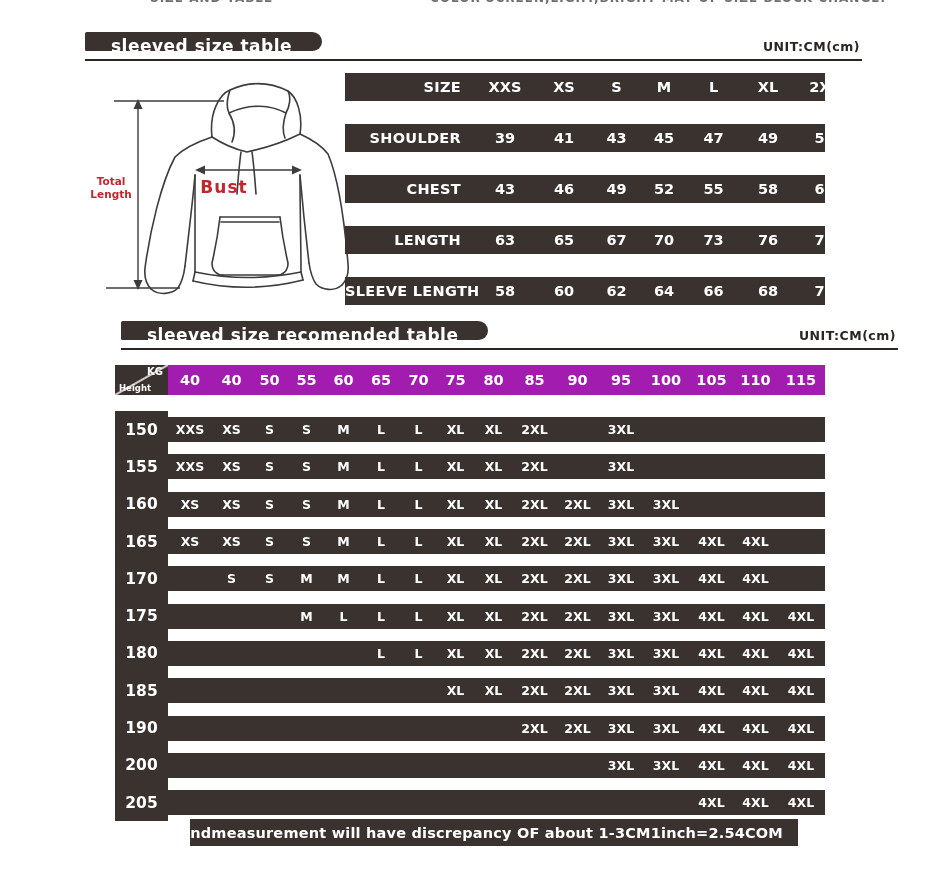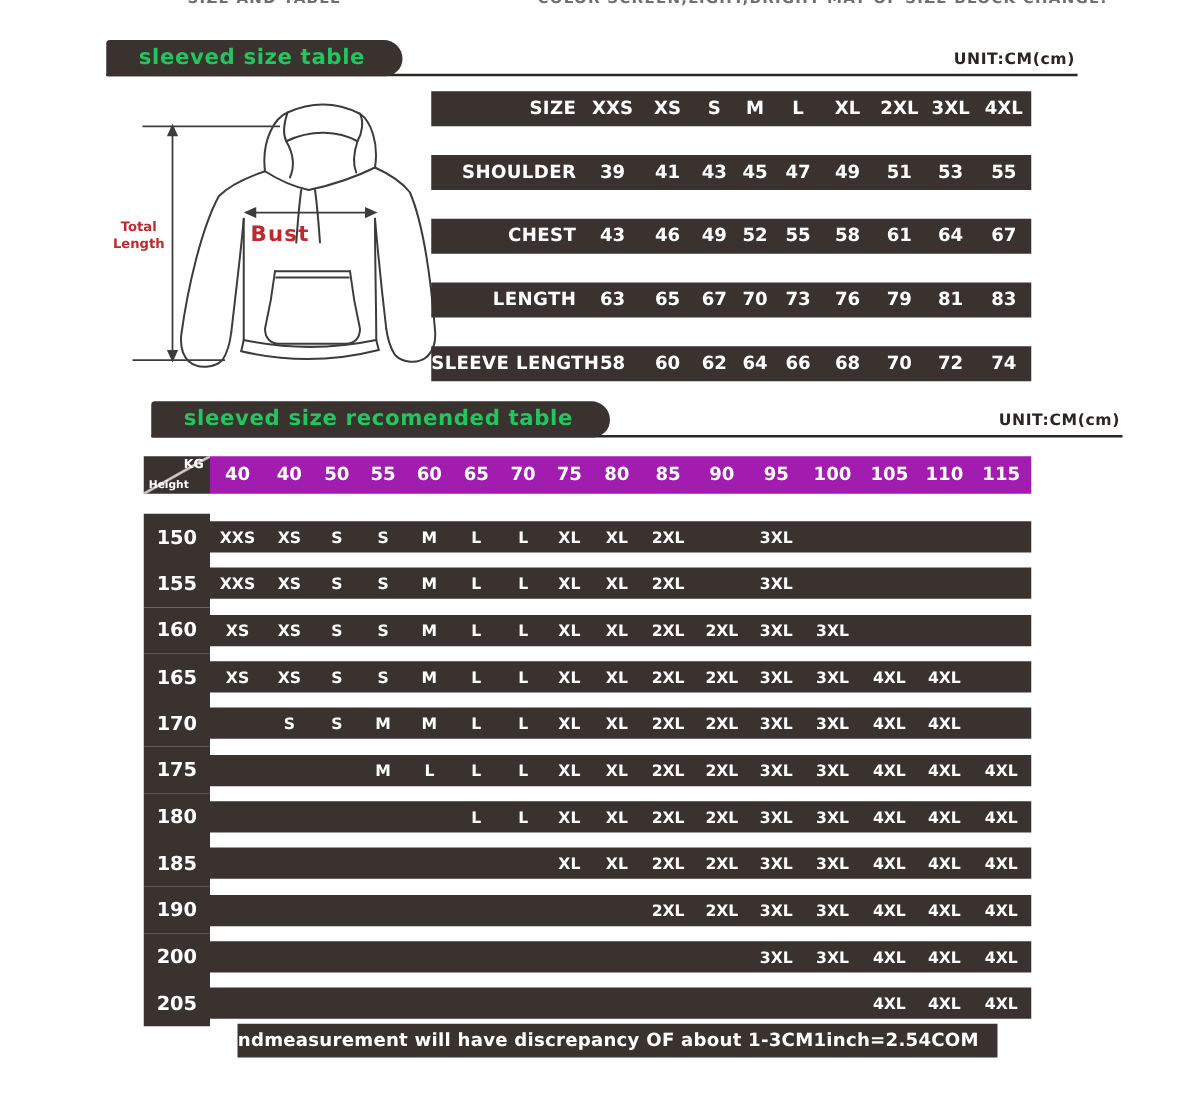--- a/index.html
+++ b/index.html
@@ -9,31 +9,31 @@
 
   
   .top-crop { position: absolute; top: 0; left: 0; width: 100%; height: 6px; overflow: hidden; }
   .top-crop span { position: absolute; top: -9px; font-size: 12px; font-weight: bold; color: #6f6f6f; letter-spacing: 1px; white-space: nowrap; }
   .tc-left { left: 150px; }
   .tc-right { left: 430px; }
 
   
   .sec-header { position: absolute; left: 85px; width: 777px; height: 30px; }
   .sec-rule { position: absolute; left: 0; top: 27px; width: 100%; height: 2px; background: #2b2523; }
-  .sec-tab { position: absolute; left: 0; top: 0; height: 29px; line-height: 29px;
-             background: #3a322f; color: #22c55e; font-size: 17px; font-weight: bold;
+  .sec-tab { position: absolute; left: 0; top: 0; height: 19px; line-height: 29px;
+             background: #3a322f; color: #ffffff; font-size: 17px; font-weight: bold;
              padding: 0 30px 0 26px; border-radius: 3px 16px 15px 2px; letter-spacing: .5px; white-space: nowrap; }
   .sec-unit { position: absolute; right: 2px; top: 7px; font-size: 12.5px; font-weight: bold; color: #2b2523; letter-spacing: .5px; }
   #sec1 { top: 32px; }
   #sec2 { top: 321px; margin-left: 36px; }
 
   
   .size-table { position: absolute; left: 345px; top: 73px; width: 480px; }
   .st-row { display: grid; grid-template-columns: 122px 46px 42px 33px 32px 37px 42px 41px 41px 44px;
-            align-items: center; height: 28px; background: #3a322f; color: #fff; margin-bottom: 23px; }
+            align-items: center; height: 28px; background: #3a322f; color: #fff; margin-bottom: 23px; gap: 15px; }
   .st-label { text-align: right; padding-right: 6px; font-size: 14.5px; font-weight: bold; letter-spacing: .3px; white-space: nowrap; }
   .st-cell { text-align: center; font-size: 14.5px; font-weight: bold; }
 
   
   .rec-table { position: absolute; left: 115px; top: 365px; width: 710px; }
   .rec-header { display: flex; height: 46px; }
   .corner { position: relative; width: 53px; height: 30px; background: #3a322f; color: #fff;
             background-image: linear-gradient(to bottom right, rgba(0,0,0,0) 47%, #cfcac7 49%, #cfcac7 51%, rgba(0,0,0,0) 53%); }
   .corner .kg { position: absolute; top: 1px; right: 5px; font-size: 10px; font-weight: bold; }
   .corner .hei { position: absolute; bottom: 2px; left: 4px; font-size: 8.5px; font-weight: bold; }

